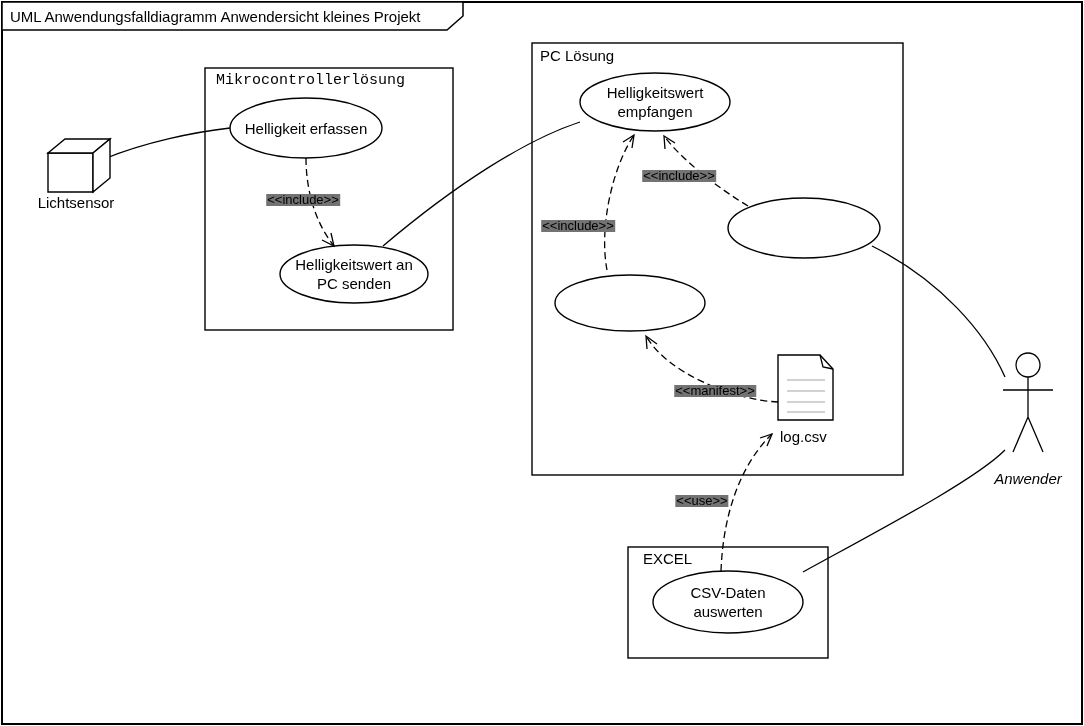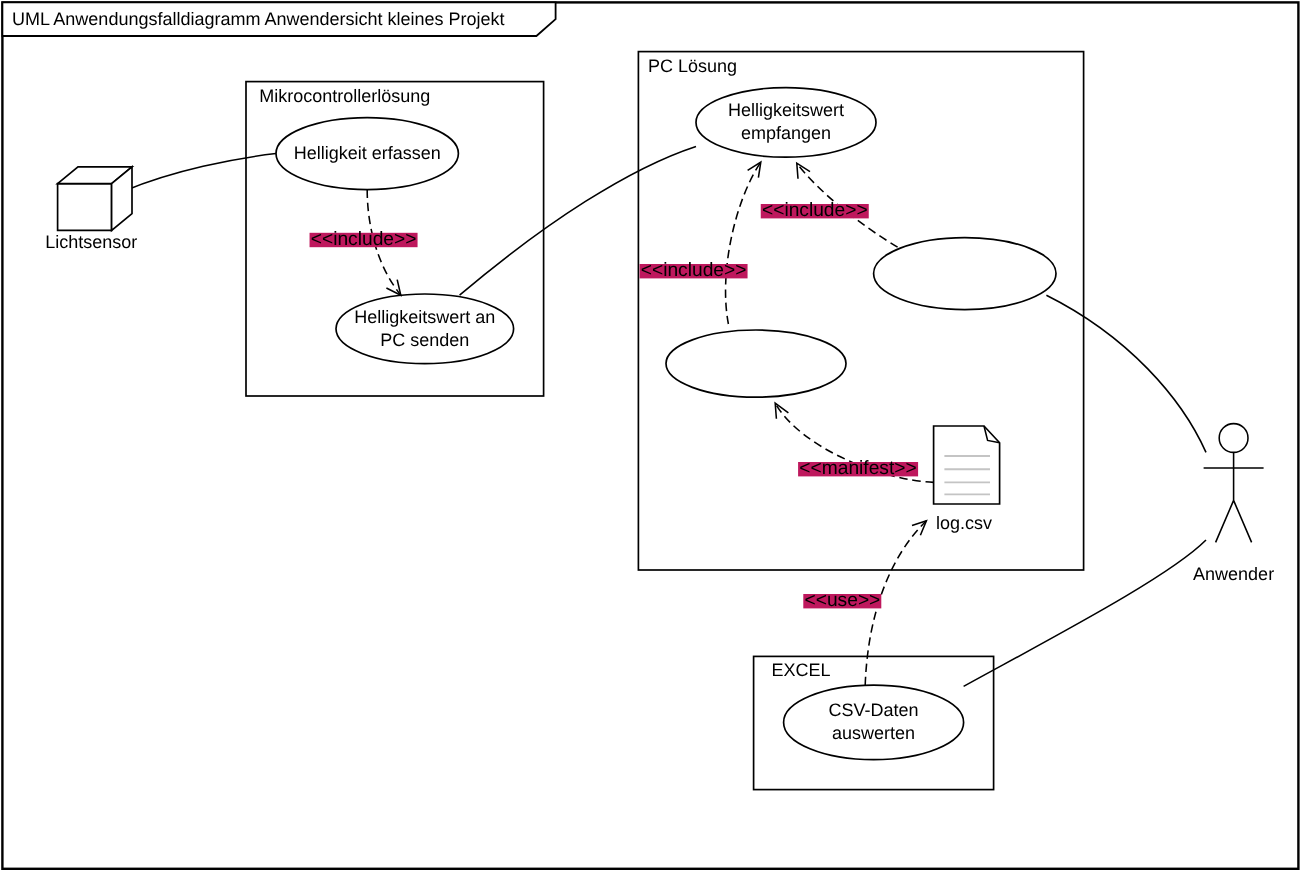--- a/index.html
+++ b/index.html
@@ -7,22 +7,22 @@
     position:relative;width:1084px;height:726px;background:#ffffff;
     font-family:"Liberation Sans","DejaVu Sans",sans-serif;color:#000;
     overflow:hidden;
   }
   #diagram-svg{position:absolute;left:0;top:0;}
   .lbl{position:absolute;font-size:15px;line-height:19px;white-space:nowrap;color:#000;}
   .lbl.center{transform:translateX(-50%);text-align:left;}
   .uc-label{position:absolute;transform:translate(-50%,-50%);text-align:center;
     font-size:15px;line-height:19px;white-space:nowrap;color:#000;}
   .uc-label span{display:block;}
-  .stereo{position:absolute;transform:translate(-50%,-50%);font-size:16px;line-height:12px;
-    white-space:nowrap;color:#000;background:#be185d;padding:0 1px;}
+  .stereo{position:absolute;transform:translate(-50%,-50%);font-size:13px;line-height:12px;
+    white-space:nowrap;color:#000;background:#737373;padding:0 1px;}
 </style>
 </head>
 <body>
 
 <div id="canvas">
 
   <svg id="diagram-svg" width="1084" height="726" viewBox="0 0 1084 726">
 
     <rect x="2" y="2" width="1080" height="722" fill="none" stroke="#000" stroke-width="2"></rect>
 
@@ -82,27 +82,27 @@
     </g>
 
     <g>
       <circle cx="1028" cy="365" r="12" fill="#fff" stroke="#000" stroke-width="1.3"></circle>
       <path d="M1028,377 L1028,417 M1003,390 L1053,390 M1028,417 L1013,452 M1028,417 L1043,452" fill="none" stroke="#000" stroke-width="1.3"></path>
     </g>
   </svg>
 
   <div class="lbl" style="left:10px;top:7px;">UML Anwendungsfalldiagramm Anwendersicht kleines Projekt</div>
 
-  <div class="lbl" style="left:216px;top:71px;">Mikrocontrollerlösung</div>
+  <div class="lbl" style="left:216px;top:71px;font-family:Liberation Mono, monospace;">Mikrocontrollerlösung</div>
   <div class="lbl" style="left:540px;top:46px;">PC Lösung</div>
   <div class="lbl" style="left:643px;top:549px;text-align:center;">EXCEL</div>
 
   <div class="lbl center" style="left:76px;top:193px;">Lichtsensor</div>
   <div class="lbl" style="left:780px;top:427px;">log.csv</div>
-  <div class="lbl center" style="left:1028px;top:469px;">Anwender</div>
+  <div class="lbl center" style="left:1028px;top:469px;font-style:italic;">Anwender</div>
 
   <div class="uc-label" style="left:306px;top:128px;">
     <span>Helligkeit erfassen</span>
   </div>
   <div class="uc-label" style="left:655px;top:102px;">
     <span>Helligkeitswert</span>
     <span>empfangen</span>
   </div>
   <div class="uc-label" style="left:354px;top:274px;">
     <span>Helligkeitswert an</span>

